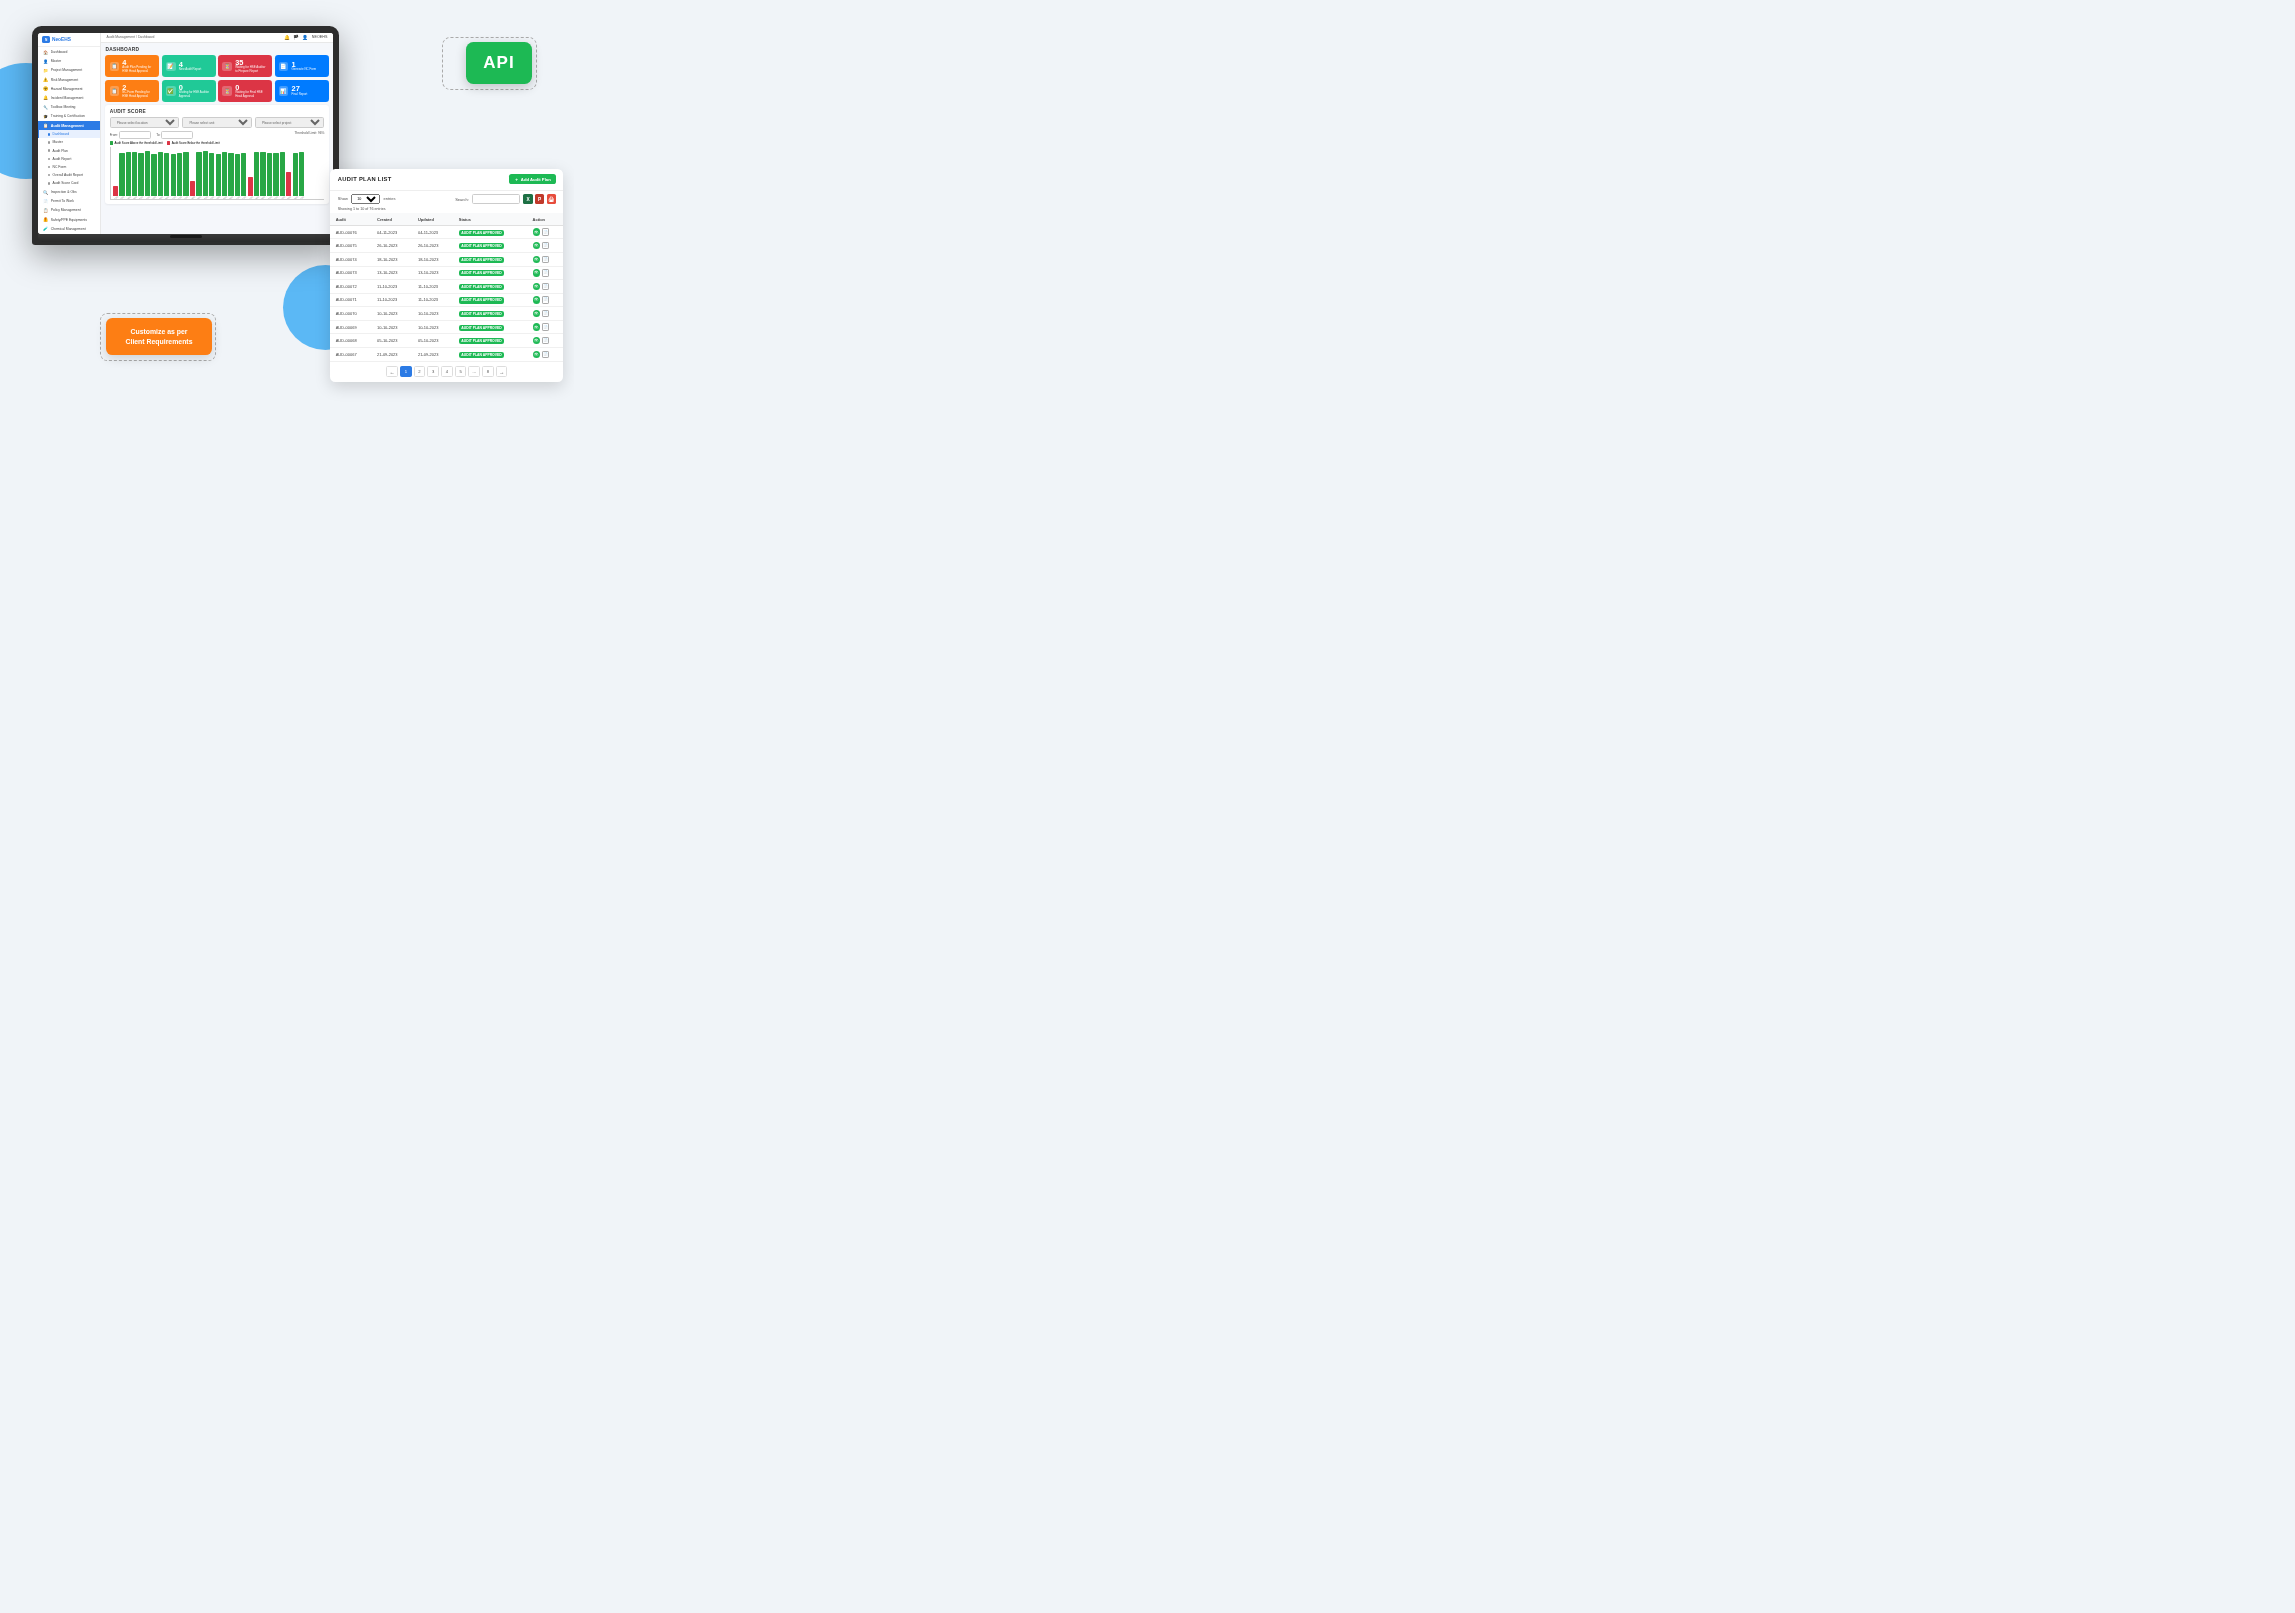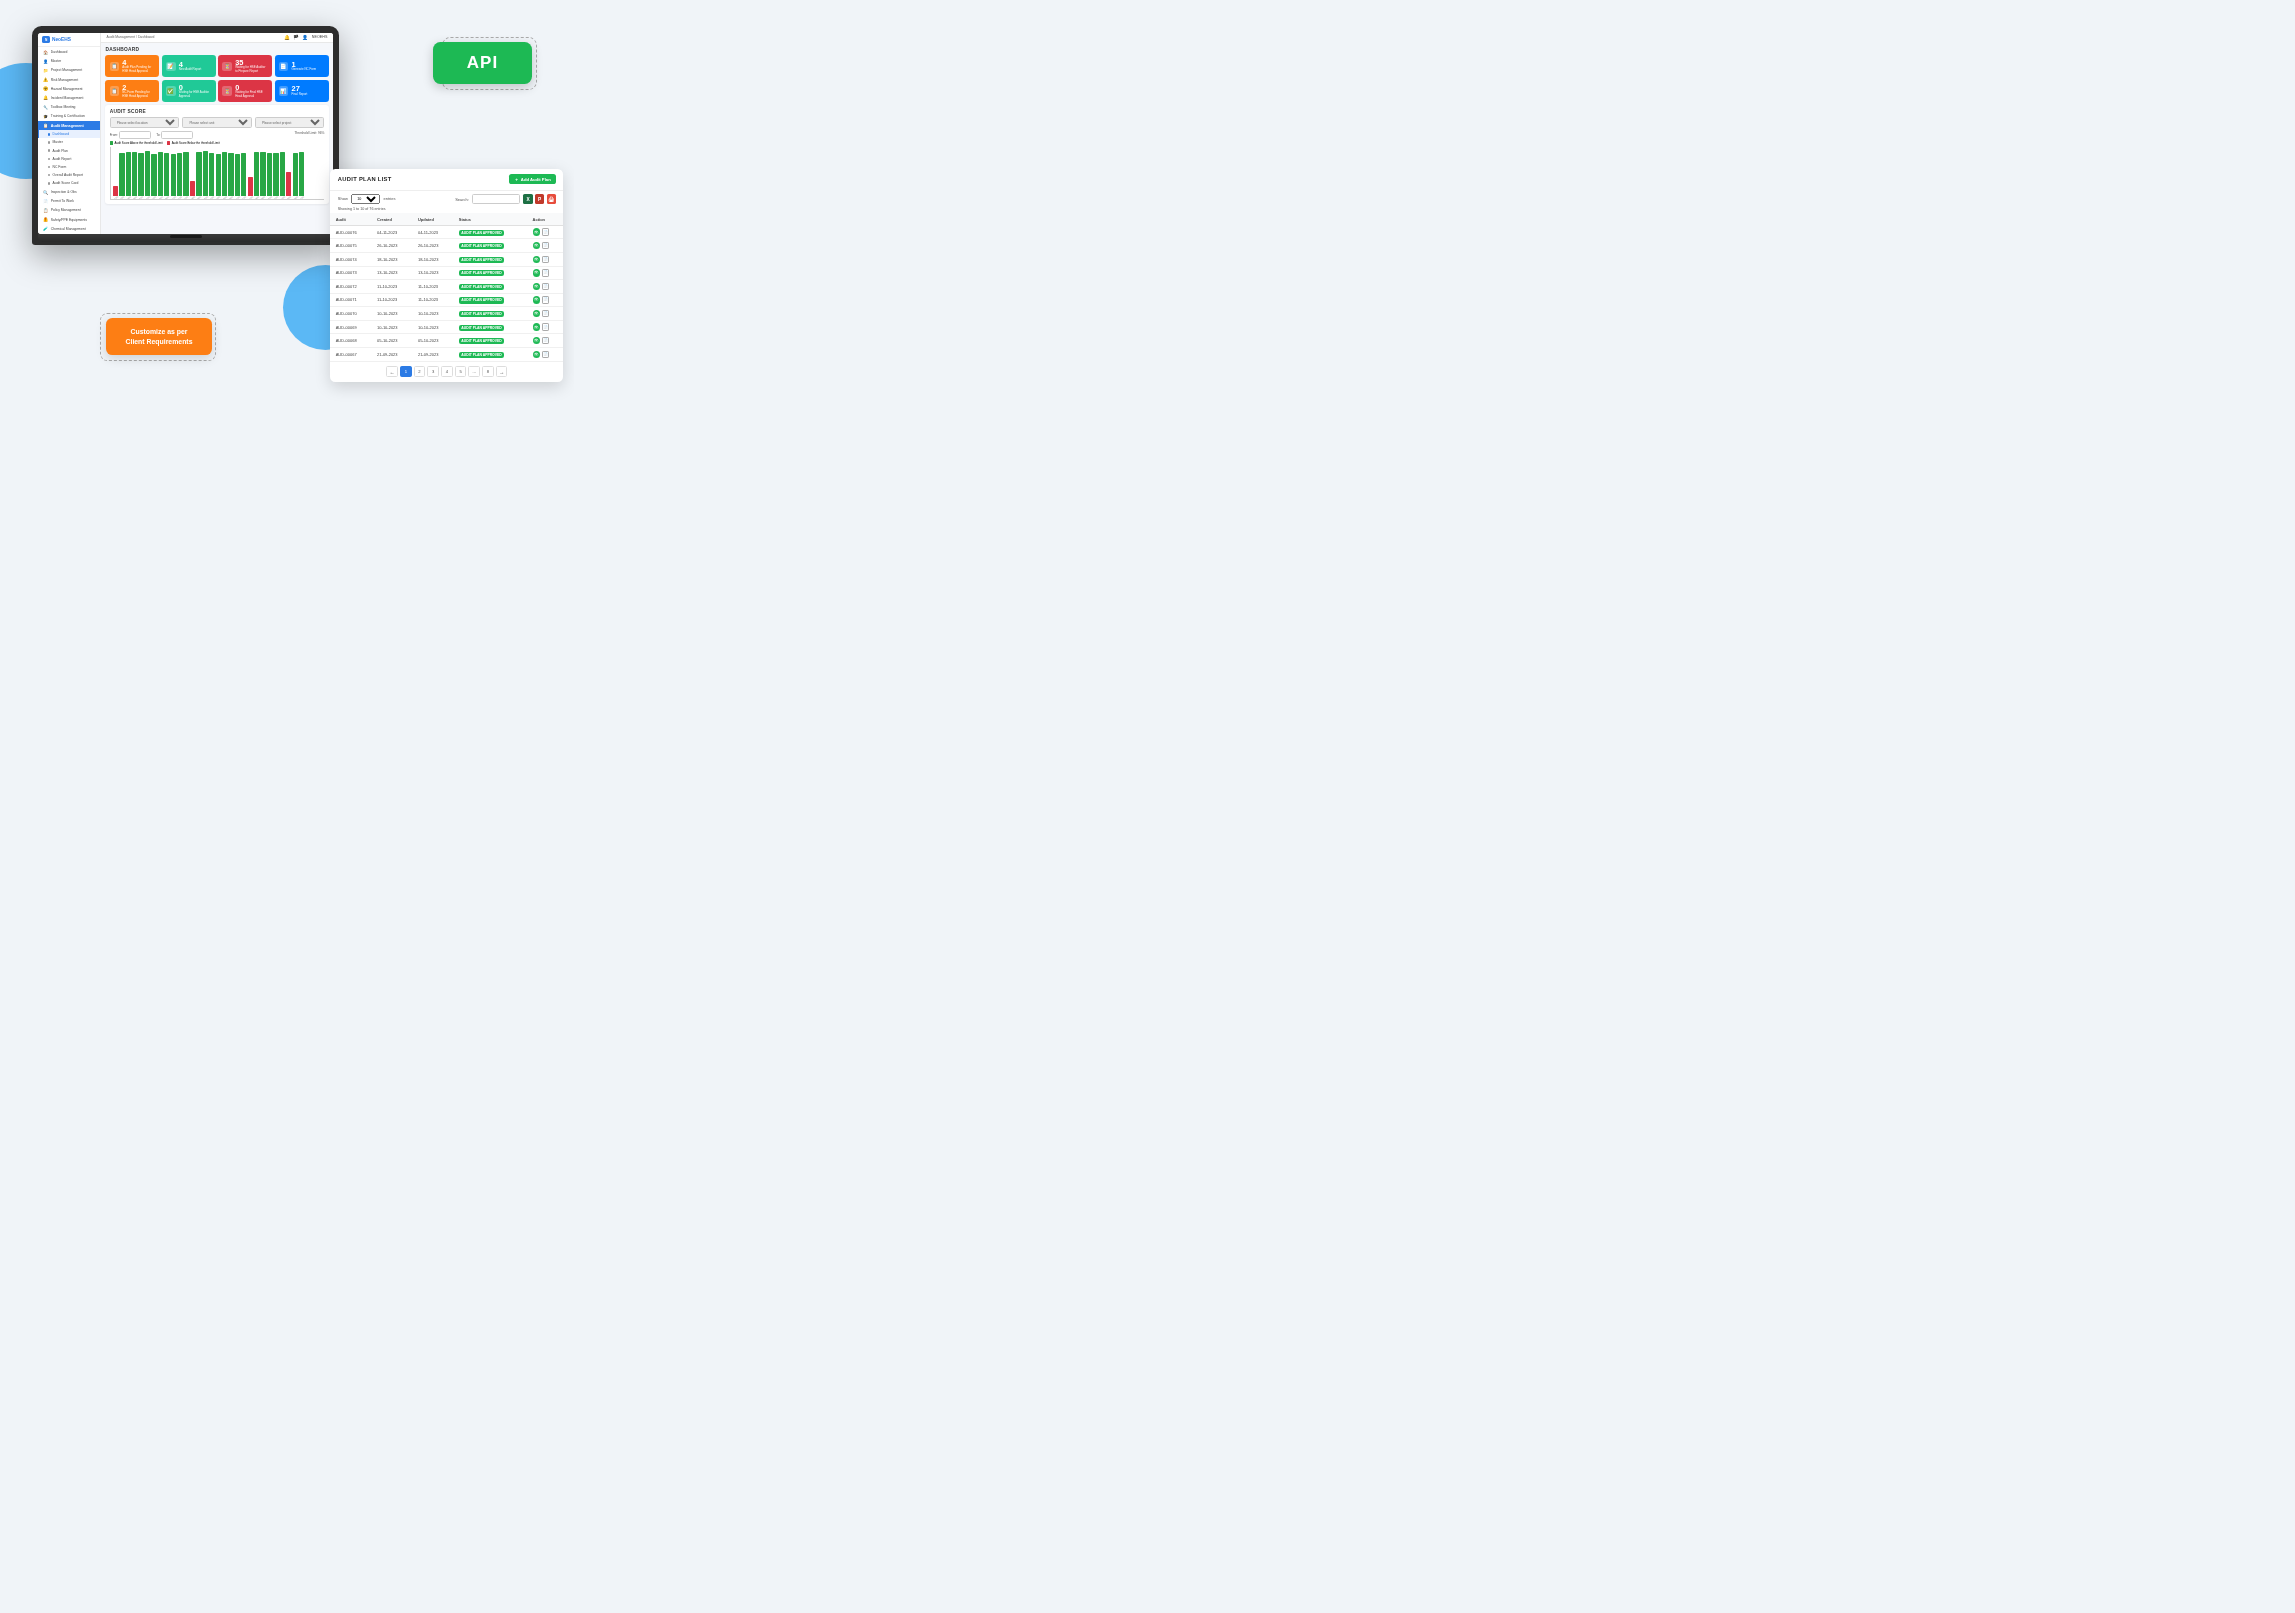--- a/index.html
+++ b/index.html
@@ -250,21 +250,21 @@
       color: #666;
       transform: rotate(-45deg);
       white-space: nowrap;
       margin-top: 1.1px;
     }
 
     
     .api-box {
       position: absolute;
       right: 42px; top: 42px;
-      width: 99px; height: 42px;
+      width: 66px; height: 42px;
       background: #1db954;
       border-radius: 7.4px;
       display: flex; align-items: center; justify-content: center;
       z-index: 5;
       box-shadow: 0 3.2px 10.6px rgba(0,0,0,0.2);
     }
     .api-box-text {
       color: #fff;
       font-size: 17px;
       font-weight: 900;

